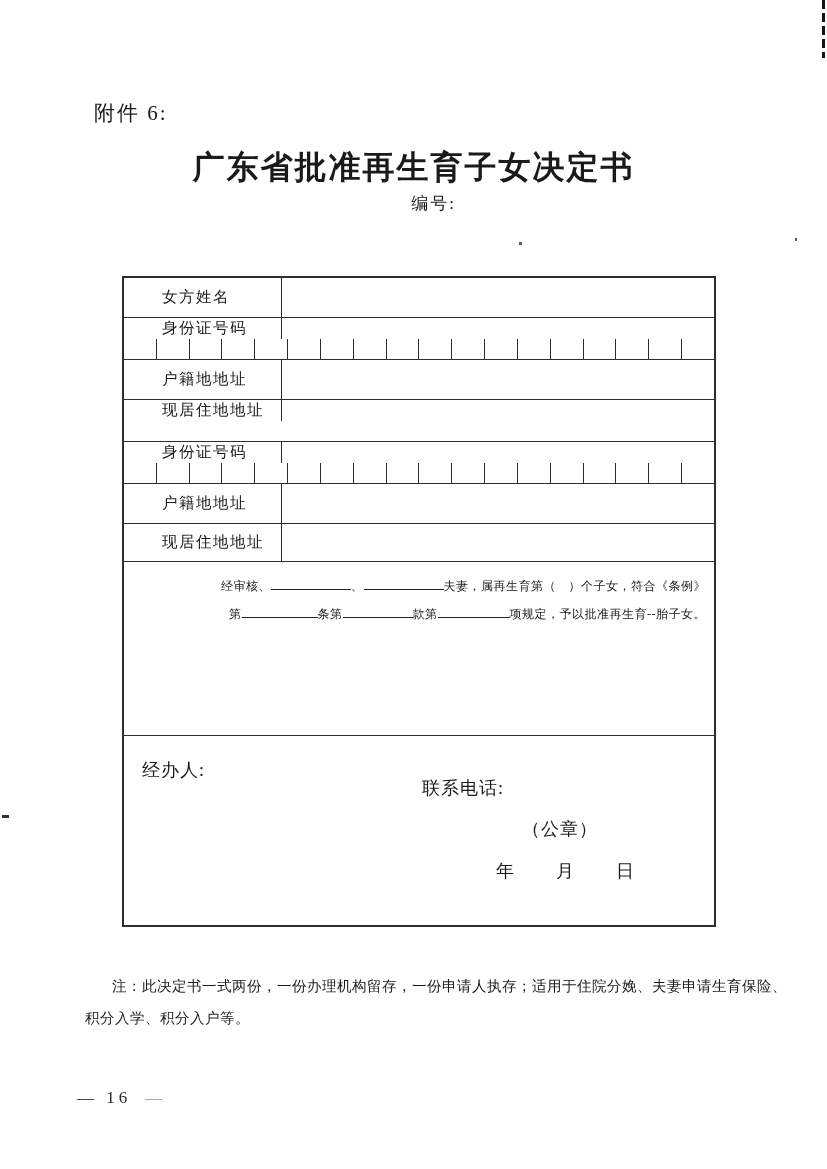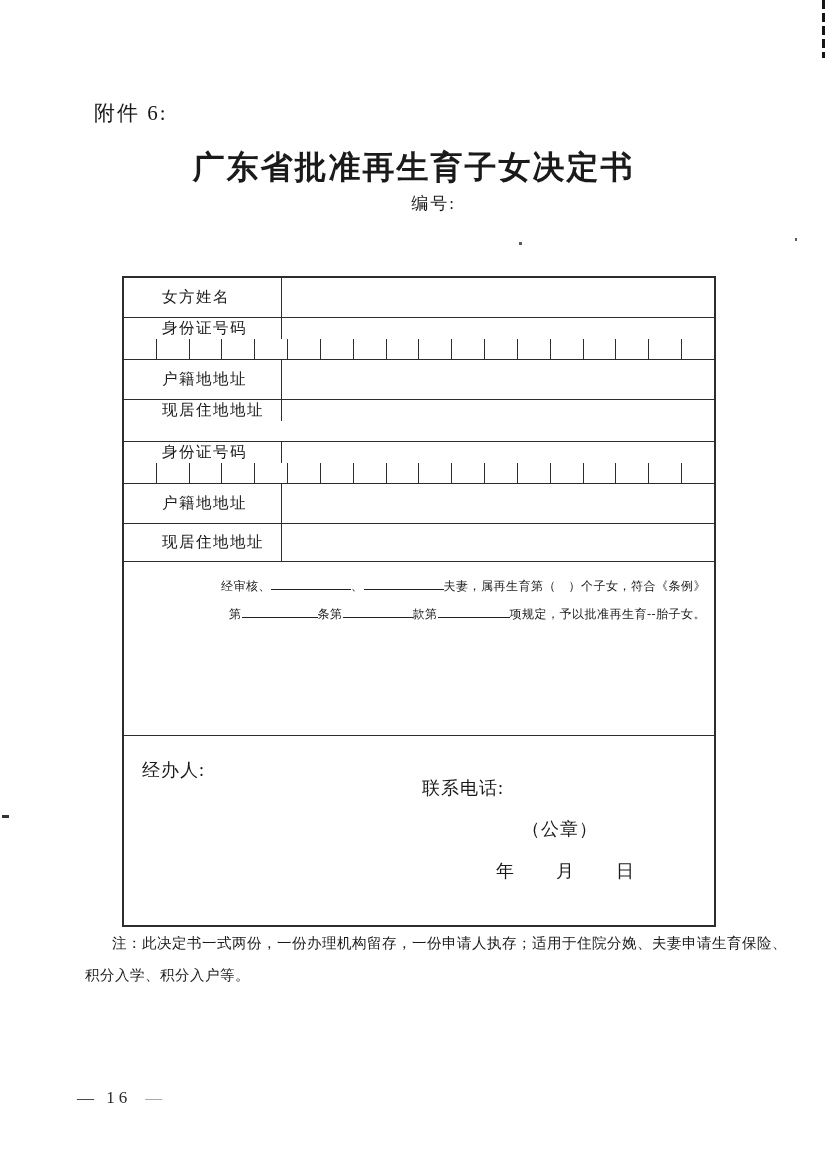--- a/index.html
+++ b/index.html
@@ -46,21 +46,21 @@
   .w80 { width:80px; } .w76 { width:76px; } .w70 { width:70px; } .w72 { width:72px; }
 
   .signoff-cell { flex:1; position:relative; font-size:18px; letter-spacing:1px; }
   .handler { position:absolute; left:18px; top:22px; }
   .phone { position:absolute; left:298px; top:16px;margin-top:24px; }
   .seal { position:absolute; left:398px; top:81px; }
   .dateline { position:absolute; left:372px; top:123px; letter-spacing:2px; }
 
   .note { position:absolute; left:85px; top:928px; width:678px; font-size:14.5px;
     line-height:31.5px; letter-spacing:0.5px; }
-  .note .l1 { text-indent:27px; white-space:nowrap; }
+  .note .l1 { text-indent:27px; white-space:nowrap;margin-top:43px; }
 
   .page-number { position:absolute; left:77px; top:1088px; font-size:17px;
     letter-spacing:4px; color:#2a2a2a; }
   .page-number .trail { color:#9a9a9a; margin-left:14px; letter-spacing:1px; }
 </style>
 </head>
 <body>
 
 <div class="page">
 

